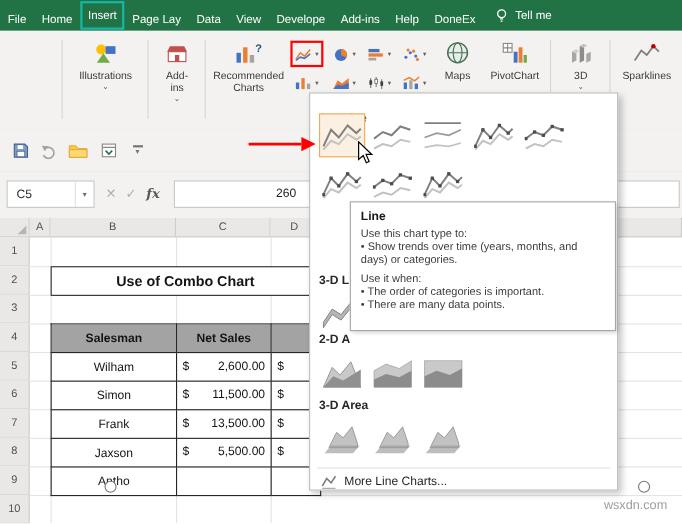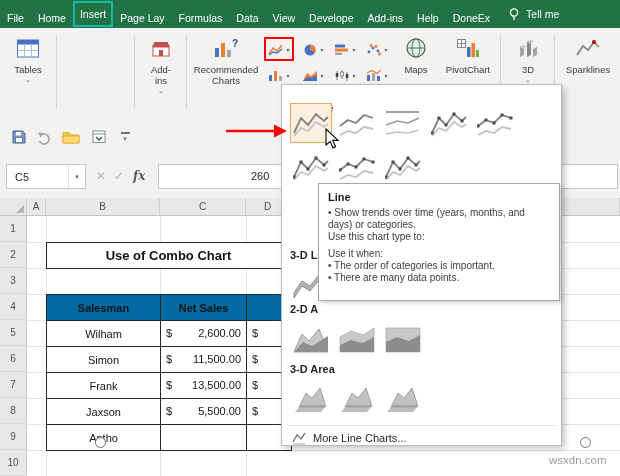--- a/index.html
+++ b/index.html
@@ -51,21 +51,21 @@
   .sel-tri{position:absolute;right:2px;bottom:2px;width:0;height:0;border-left:8px solid transparent;border-bottom:8px solid #b8b6b4;}
   .sheet{position:absolute;top:216px;left:0;width:620px;height:260px;background:#fff;}
   .rh{position:absolute;left:0;width:27px;height:26px;line-height:26px;text-align:center;background:#E9E8E7;
       box-sizing:border-box;border-right:1px solid #cfcdcb;border-bottom:1px solid #dbd9d7;font-size:10px;color:#505050;}
   .hline{position:absolute;left:27px;width:593px;height:1px;background:#e4e4e4;}
   .vline{position:absolute;top:0;height:260px;width:1px;background:#e4e4e4;}
   .titlebox{position:absolute;left:46px;top:26px;width:245px;height:27px;box-sizing:border-box;border:1px solid #262626;
             background:#fff;font-weight:bold;font-size:13px;line-height:25px;text-align:center;color:#141414;}
   .dtable{position:absolute;left:46px;top:78px;border-collapse:collapse;font-size:11px;color:#141414;table-layout:fixed;}
   .dtable th,.dtable td{border:1px solid #262626;height:25px;padding:0;overflow:hidden;}
-  .dtable th{background:#0369a1;font-weight:bold;font-size:11px;}
+  .dtable th{background:#a3a3a3;font-weight:bold;font-size:11px;}
   .dtable td.nm{text-align:center;}
   .dtable td.amt,.dtable td.nxt{position:relative;}
   .cur{position:absolute;left:5px;top:6px;}
   .val{position:absolute;right:5px;top:6px;}
   .handle{position:absolute;width:11px;height:11px;box-sizing:border-box;border:1.5px solid #757575;border-radius:50%;background:#fff;z-index:5;}
 
   
   .panel{position:absolute;left:281px;top:84px;width:281px;height:362px;box-sizing:border-box;background:#fff;
          border:1px solid #bcbcbc;box-shadow:3px 3px 6px rgba(0,0,0,.22);z-index:10;}
   .phdr{position:absolute;left:8px;font-size:11px;font-weight:bold;color:#262626;}
@@ -201,53 +201,50 @@
         <polyline points="1,4 6,1.5 11,4.5 15,1" fill="none" stroke="#ED7D31" stroke-width="1.3"></polyline>
       </g>
     </defs>
   </svg>
 
   <header class="topbar">
     <div class="tab">File</div>
     <div class="tab">Home</div>
     <div class="tab redbox">Insert</div>
     <div class="tab">Page Lay</div>
-    <div class="tab">Formulas</div>
     <div class="tab">Data</div>
     <div class="tab">View</div>
     <div class="tab">Develope</div>
     <div class="tab">Add-ins</div>
     <div class="tab">Help</div>
     <div class="tab">DoneEx</div>
     <div class="tellme">
       <svg width="14" height="14" viewBox="0 0 14 14">
         <circle cx="7" cy="5.5" r="3.6" fill="none" stroke="#fff" stroke-width="1.2"></circle>
         <line x1="5.6" y1="10.2" x2="8.4" y2="10.2" stroke="#fff" stroke-width="1.2"></line>
         <line x1="6.1" y1="12.2" x2="7.9" y2="12.2" stroke="#fff" stroke-width="1.2"></line>
       </svg>
       <span>Tell me</span>
     </div>
   </header>
 
   <div class="ribbon">
 
-    <div class="bigbtn" style="left:4px;width:48px;">
+
+    <div class="vsep" style="left:56px;"></div>
+
+    <div class="bigbtn" style="left:60px;width:72px;">
       <svg class="bicon" width="24" height="22" viewBox="0 0 24 22">
-        <rect x="1.5" y="2" width="21" height="17" fill="#fff" stroke="#4472C4"></rect>
-        <rect x="1.5" y="2" width="21" height="4.5" fill="#4472C4"></rect>
-        <line x1="8.5" y1="6.5" x2="8.5" y2="19" stroke="#9dc3e6"></line>
-          <line x1="15.5" y1="6.5" x2="15.5" y2="19" stroke="#9dc3e6"></line>
-        <line x1="1.5" y1="12.5" x2="22.5" y2="12.5" stroke="#9dc3e6"></line>
-      </svg>
-      <span>Tables</span>
+        <circle cx="8" cy="7" r="4.5" fill="#FFC000"></circle>
+        <rect x="12" y="4" width="9" height="7" fill="#4472C4"></rect>
+        <polygon points="4,19 10,10.5 16,19" fill="#70AD47"></polygon>
+      </svg>
+      <span>Illustrations</span>
       <span class="caret">⌄</span>
     </div>
-
-    <div class="vsep" style="left:56px;"></div>
-
 
     <div class="vsep" style="left:134px;"></div>
 
     <div class="bigbtn" style="left:138px;width:46px;">
       <svg class="bicon" width="24" height="22" viewBox="0 0 24 22">
         <rect x="4" y="9" width="16" height="9" fill="#fff" stroke="#C0504D"></rect>
         <path d="M3,9 h18 l-2.5,-5 h-13 z" fill="#C0504D"></path>
         <rect x="10" y="12" width="4" height="6" fill="#C0504D"></rect>
       </svg>
       <span>Add-</span>
@@ -608,22 +605,22 @@
     <div class="more" style="top:346px;">
       <svg width="14" height="14" viewBox="0 0 14 14">
           <use href="#ico-more"></use>
         </svg>
       <span>More Line Charts...</span>
     </div>
   </div>
 
   <div class="tip">
     <div class="t">Line</div>
+    <div class="tb">Use this chart type to:</div>
     <div class="tb">• Show trends over time (years, months, and days) or categories.</div>
-    <div class="tb">Use this chart type to:</div>
     <div class="gap"></div>
     <div class="tb">Use it when:</div>
     <div class="tb">• The order of categories is important.</div>
     <div class="tb">• There are many data points.</div>
   </div>
 
   <svg class="redarrow" width="64" height="18" viewBox="0 0 64 18">
     <line x1="2" y1="9" x2="50" y2="9" stroke="#FF0000" stroke-width="2.6"></line>
     <polygon points="50,2.5 63,9 50,15.5" fill="#FF0000"></polygon>
   </svg>

